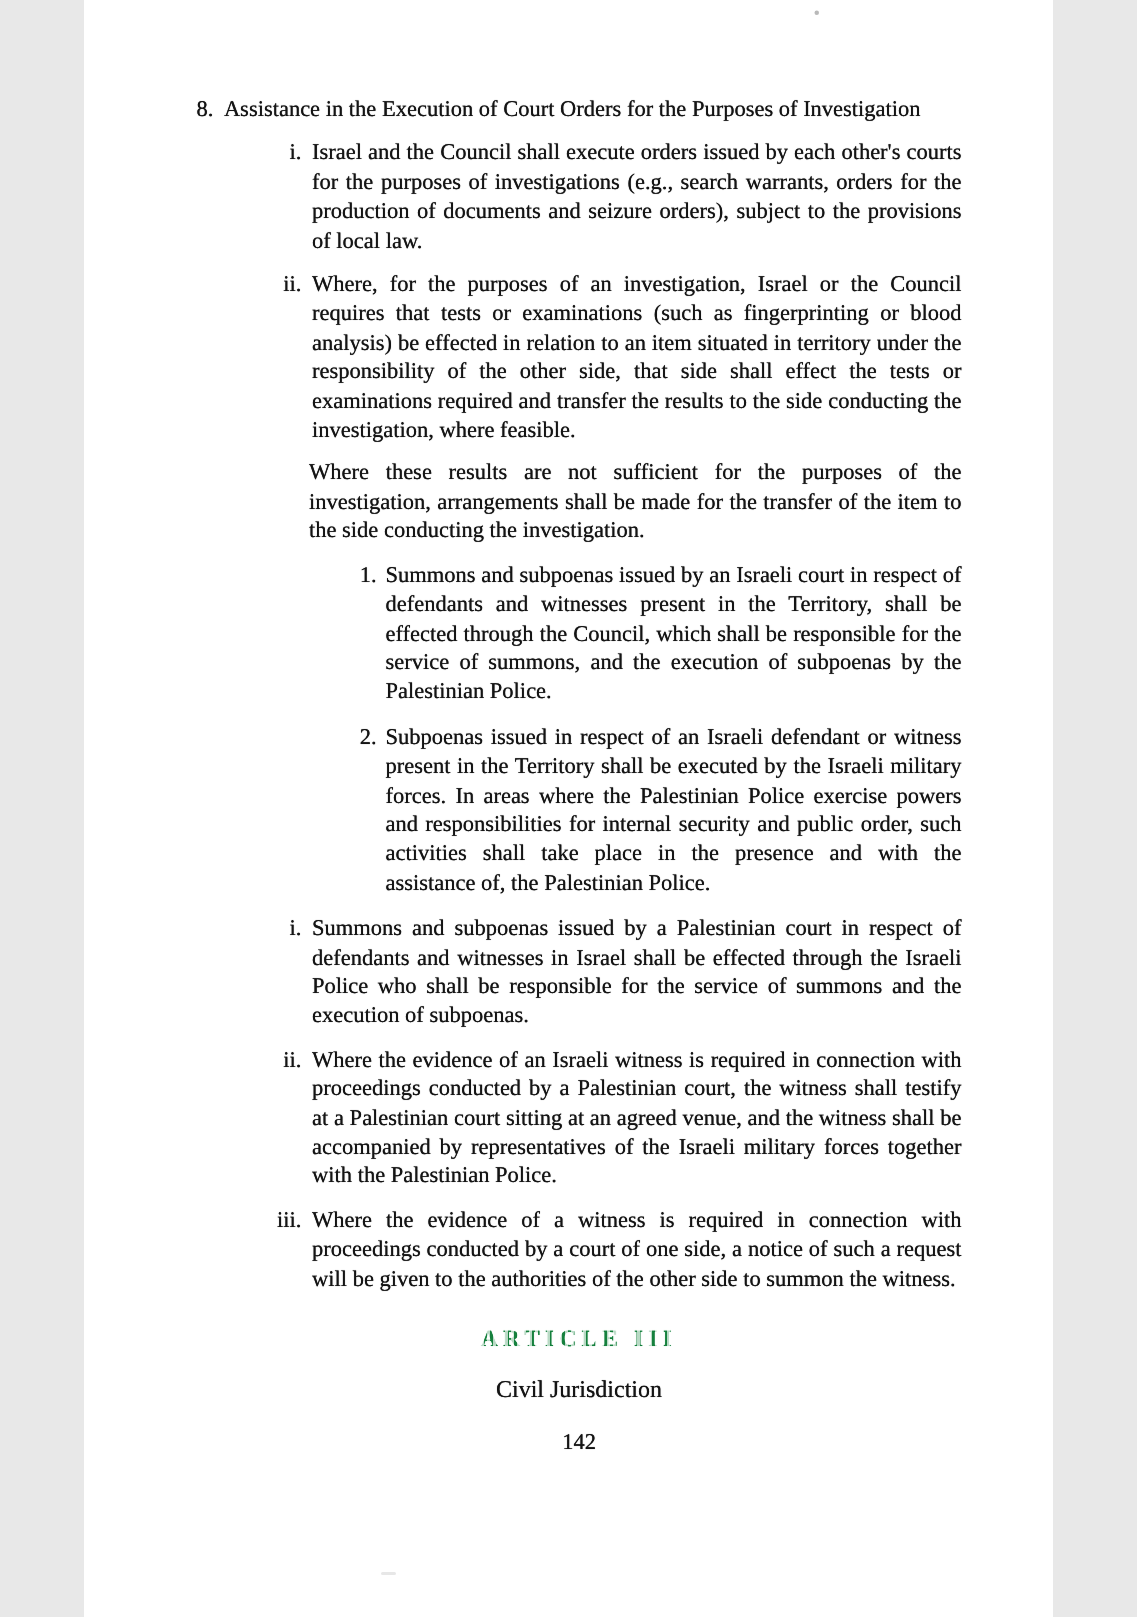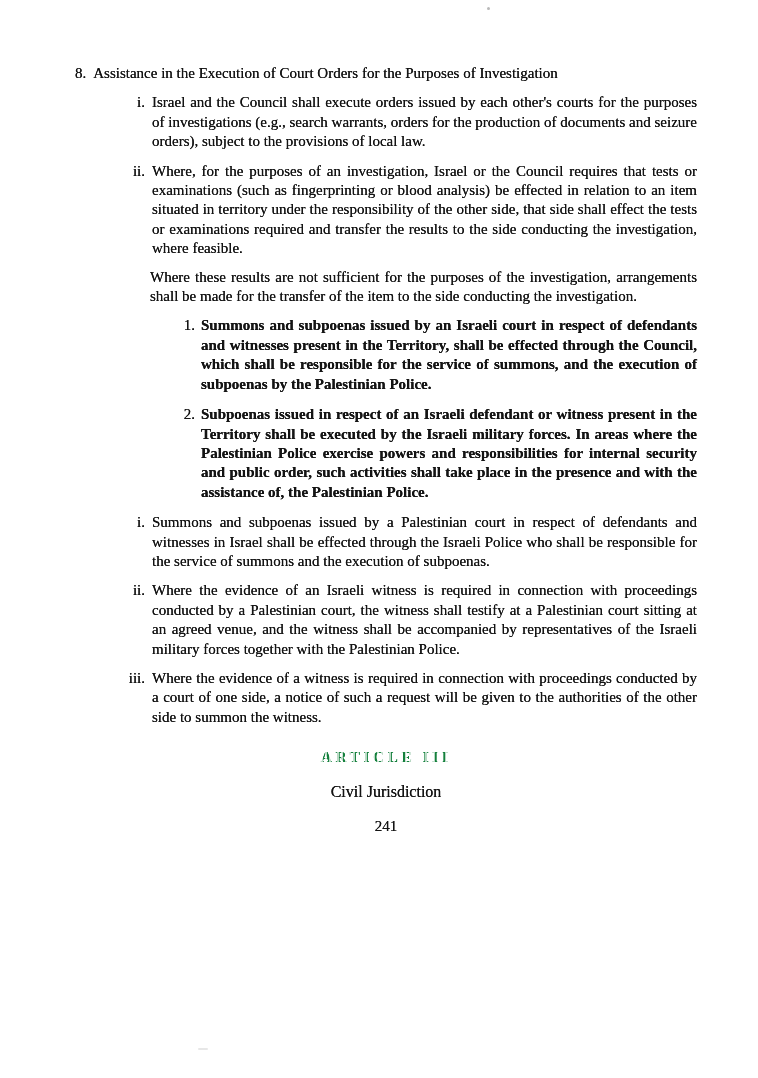--- a/index.html
+++ b/index.html
@@ -2,21 +2,21 @@
 <html><head>
 <meta charset="utf-8">
 <style>
   html, body {
     margin: 0;
     padding: 0;
     background: #e8e8e8;
   }
   .page {
     position: relative;
-    width: 758px;
+    width: 646px;
     height: 1078px;
     margin: 0 auto;
     background: #ffffff;
     box-sizing: border-box;
     padding: 64px 61px 0 75px;
     font-family: "Liberation Serif", "DejaVu Serif", serif;
     font-size: 15px;
     line-height: 19.4px;
     color: #141414;
     text-shadow: 0 0 0.45px currentColor; 
@@ -56,21 +56,20 @@
   }
   .deep-num {
     flex: none;
     width: 15px;
     text-align: right;
   }
   .deep-body {
     flex: 1;
     margin-left: 6px;
     text-align: justify;
-    font-weight: bold;
   }
 
   
   .cont {
     margin: 0 0 10px 75px;
     text-align: justify;
   }
 
   .article-heading {
     text-align: center;
@@ -147,16 +146,16 @@
     <div class="sub-num">iii.</div>
     <div class="sub-body">Where the evidence of a witness is required in connection with proceedings conducted by a court of one side, a notice of such a request will be given to the authorities of the other side to summon the witness.</div>
   </div>
 
 
   <div class="article-heading">ARTICLE III</div>
   <div class="article-subheading">Civil Jurisdiction</div>
 
 
 
-  <div class="page-number">241</div>
+  <div class="page-number">142</div>
 
   <div class="speck speck-bottom"></div>
 </div>
 
 </body></html>

